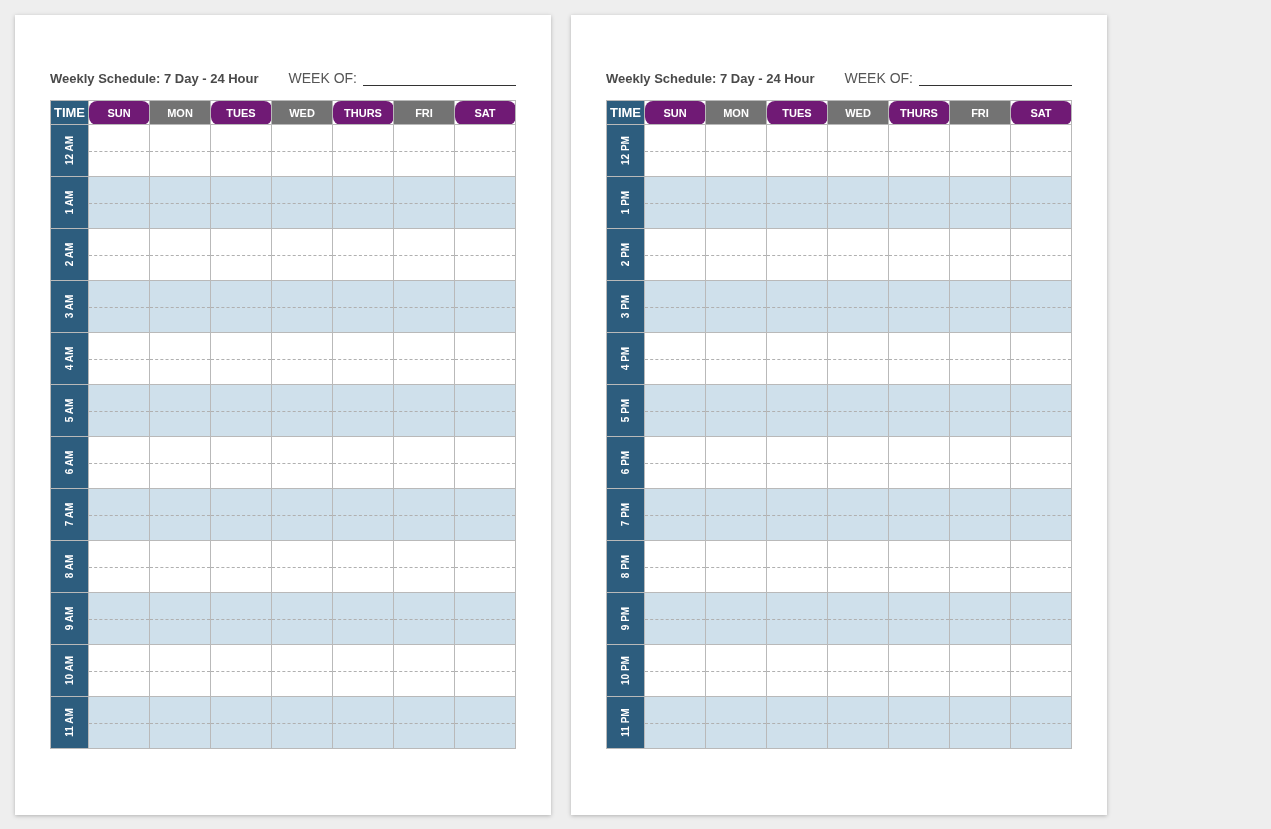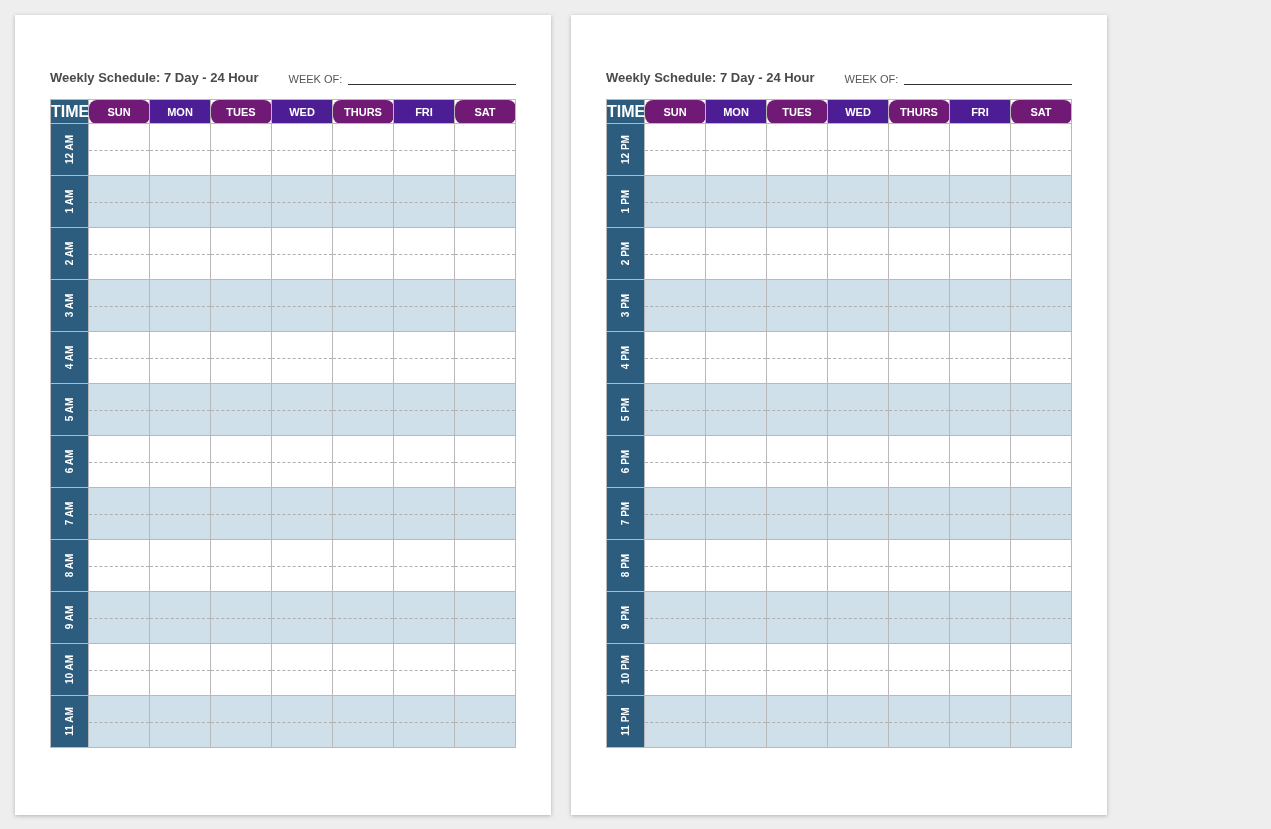--- a/index.html
+++ b/index.html
@@ -29,54 +29,54 @@
     font-weight: bold;
     color: #4a4a4a;
   }
   .weekof {
     display: flex;
     align-items: flex-end;
     gap: 6px;
     flex: 1;
   }
   .weekof-label {
-    font-size: 11px;
+    font-size: 14px;
     color: #555;
   }
   .weekof-line {
     flex: 1;
     border-bottom: 1px solid #333;
     height: 1px;
   }
   table.schedule {
     border-collapse: collapse;
     width: 100%;
     table-layout: fixed;
   }
   table.schedule th, table.schedule td {
     border: 1px solid #b9b9b9;
     padding: 0;
   }
   th.time-h {
     background: #2d5d7e;
     color: #fff;
-    font-size: 16px;
+    font-size: 13px;
     font-weight: bold;
     height: 24px;
     width: 38px;
     margin-top: 27px;
   }
   th.day-h {
     color: #fff;
     font-size: 11px;
     font-weight: bold;
     height: 24px;
   }
   th.day-h.light { background: #701a75; border-radius: 8px; }
-  th.day-h.dark  { background: #4c1d95; }
+  th.day-h.dark  { background: #737373; }
   td.time-cell {
     background: #2d5d7e;
     color: #fff;
     font-size: 10px;
     font-weight: bold;
     text-align: center;
     height: 52px;
     width: 38px;
   }
   td.time-cell span {

